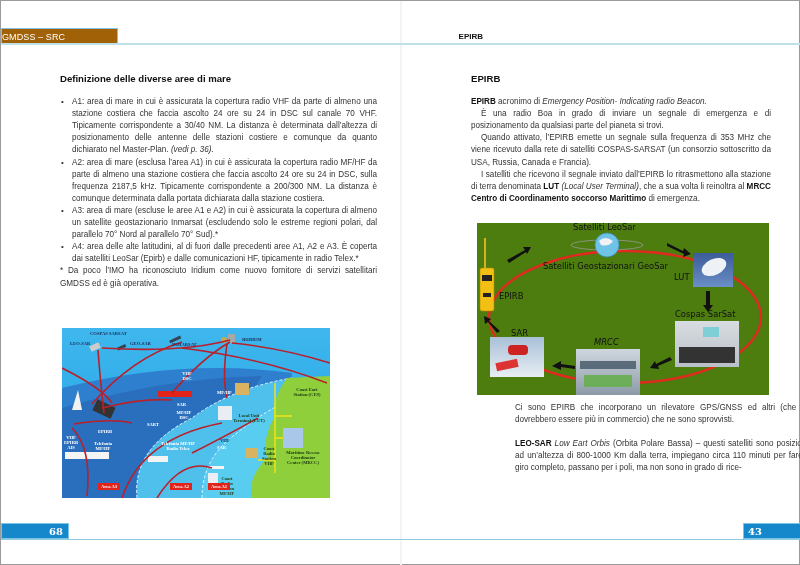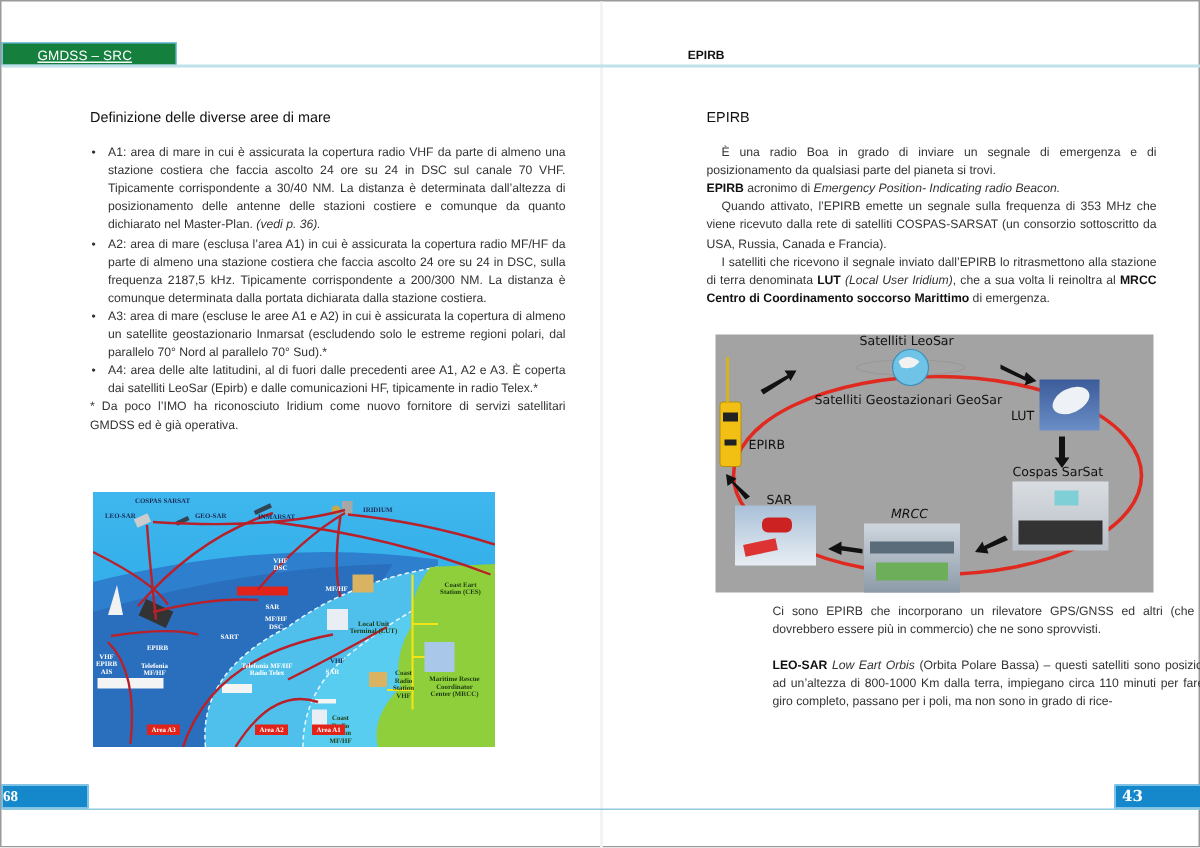--- a/index.html
+++ b/index.html
@@ -5,62 +5,62 @@
   * { box-sizing: border-box; margin: 0; padding: 0; }
   html, body { width: 800px; height: 565px; overflow: hidden; background: #ffffff; }
   body { position: relative; font-family: "Liberation Sans", sans-serif; color: #222; }
 
   .spread { position: absolute; left: 0; top: 0; width: 800px; height: 565px; background: #fff;
     border-top: 1px solid #9a9a9a; border-left: 1px solid #9a9a9a; border-right: 1px solid #9a9a9a; border-bottom: 1px solid #9a9a9a; }
   .gutter { position: absolute; left: 399px; top: 0; width: 2px; height: 565px; background: #f3f3f3; }
 
   
   .header-rule { position: absolute; left: 0; top: 42px; width: 800px; height: 2px; background: #bfe2ea; }
-  .section-tab { position: absolute; left: 0; top: 27px; width: 117px; height: 16px; background: #15803d;
-    color: #fff; font-size: 9px; text-align: center; padding-right: 6px; line-height: 16px; letter-spacing: 0.1px;
-    border: 1px solid #7cc3e6; text-decoration: underline; }
+  .section-tab { position: absolute; left: 0; top: 27px; width: 117px; height: 16px; background: #a16207;
+    color: #fff; font-size: 9px; text-align: left; padding-right: 6px; line-height: 16px; letter-spacing: 0.1px;
+    border: 1px solid #7cc3e6; }
   .running-head { position: absolute; right: 316px; top: 31px; font-size: 8px; font-weight: bold; color: #111; }
   .running-head.right { right: 316px; }
 
   
   .col { position: absolute; font-size: 8.15px; line-height: 12.1px; color: #333; }
   .col-left { left: 59px; top: 72px; width: 317px; }
   .col-right { left: 470px; top: 72px; width: 300px; }
 
-  h2.sec-title { font-size: 9.6px; font-weight: normal; color: #111; margin-bottom: 11px; }
+  h2.sec-title { font-size: 9.6px; font-weight: bold; color: #111; margin-bottom: 11px; }
 
   .bullet-list { list-style: none; }
   .bullet-list li { position: relative; padding-left: 12px; text-align: justify; }
   .bullet-list li .dot { position: absolute; left: 1px; top: 0; font-size: 8px; }
   .note { text-align: justify; }
   .para { text-align: justify; }
   .para.indent { text-indent: 10px; }
   .it { font-style: italic; }
   .b { font-weight: bold; color: #111; }
 
   
   .fig-left { position: absolute; left: 61px; top: 327px; width: 268px; height: 170px; overflow: hidden;
     background: linear-gradient(#3fb7ee, #1f9fe0); }
   .fig-left svg { position: absolute; left: 0; top: 0; }
   .fig-label { position: absolute; font-family: "Liberation Serif", serif; font-size: 4.6px; font-weight: bold; color: #1d2a55; line-height: 5px; text-align: center; }
   .fig-label.dark { color: #0f2d5a; }
   .fig-label.land { color: #1d3a10; }
   .area-tag { position: absolute; background: #e2231a; color: #fff; font-family: "Liberation Serif", serif; font-size: 4.6px; padding: 1px 3px; font-weight: bold; }
 
   
-  .fig-right { position: absolute; left: 476px; top: 222px; width: 292px; height: 172px; background: #a3a3a3; }
+  .fig-right { position: absolute; left: 476px; top: 222px; width: 292px; height: 172px; background: #4d7c0f; }
   .fig-right svg { position: absolute; left: 0; top: 0; }
   .dlabel { position: absolute; font-family: "DejaVu Sans", sans-serif; font-size: 8.4px; color: #111; white-space: nowrap; }
   .photo { position: absolute; overflow: hidden; }
 
   
   .footer-rule { position: absolute; left: 0; top: 538px; width: 800px; height: 1px; background: #8fcbe0; }
   .folio { position: absolute; top: 522px; height: 16px; background: #1588cc; color: #fff;
     font-family: "DejaVu Serif", serif; font-weight: bold; font-size: 10px; line-height: 16px; border: 1px solid #7cc3e6; }
-  .folio-left { left: 0; width: 58px; padding-right: 5px; font-family: Liberation Serif, serif; }
+  .folio-left { left: 0; width: 68px; text-align: right; padding-right: 5px; }
   .folio-right { left: 742px; width: 58px; text-align: left; padding-left: 4px; }
 </style>
 </head>
 <body>
 
 <div class="spread">
   <div class="gutter"></div>
 
   <div class="section-tab">GMDSS – SRC</div>
   <div class="header-rule"></div>
@@ -167,24 +167,24 @@
     <div class="fig-label land" style="left:198px;top:118px;width:18px;">Coast Radio Station VHF</div>
     <div class="fig-label land" style="left:222px;top:122px;width:38px;">Maritime Rescue Coordinator Center (MRCC)</div>
     <div class="fig-label land" style="left:154px;top:148px;width:22px;">Coast Radio Station MF/HF</div>
     <div class="area-tag" style="left:36px;top:155px;">Area A3</div>
     <div class="area-tag" style="left:108px;top:155px;">Area A2</div>
     <div class="area-tag" style="left:146px;top:155px;">Area A1</div>
   </div>
 
   <div class="col col-right">
     <h2 class="sec-title">EPIRB</h2>
+    <p class="para"><span class="b">EPIRB</span><span> acronimo di </span><span class="it">Emergency Position- Indicating radio Beacon.</span></p>
     <p class="para indent">È una radio Boa in grado di inviare un segnale di emergenza e di posizionamento da qualsiasi parte del pianeta si trovi.</p>
-    <p class="para"><span class="b">EPIRB</span><span> acronimo di </span><span class="it">Emergency Position- Indicating radio Beacon.</span></p>
     <p class="para indent">Quando attivato, l’EPIRB emette un segnale sulla frequenza di 353 MHz che viene ricevuto dalla rete di satelliti COSPAS-SARSAT (un consorzio sottoscritto da USA, Russia, Canada e Francia).</p>
-    <p class="para indent"><span>I satelliti che ricevono il segnale inviato dall’EPIRB lo ritrasmettono alla stazione di terra denominata </span><span class="b">LUT</span><span> </span><span class="it">(Local User Iridium)</span><span>, che a sua volta li reinoltra al </span><span class="b">MRCC Centro di Coordinamento soccorso Marittimo</span><span> di emergenza.</span></p>
+    <p class="para indent"><span>I satelliti che ricevono il segnale inviato dall’EPIRB lo ritrasmettono alla stazione di terra denominata </span><span class="b">LUT</span><span> </span><span class="it">(Local User Terminal)</span><span>, che a sua volta li reinoltra al </span><span class="b">MRCC Centro di Coordinamento soccorso Marittimo</span><span> di emergenza.</span></p>
   </div>
 
   <div class="fig-right">
     <svg width="292" height="172" viewBox="0 0 292 172">
       <ellipse cx="148" cy="94" rx="136" ry="66" fill="none" stroke="#e02a20" stroke-width="2.4"></ellipse>
 
       <ellipse cx="130" cy="22" rx="36" ry="5" fill="none" stroke="#999" stroke-width="0.8"></ellipse>
       <circle cx="130" cy="22" r="12" fill="#6fc3e6" stroke="#3d8fb8" stroke-width="0.8"></circle>
       <path d="M122,18 Q128,12 136,18 Q132,24 124,22 Z" fill="#f2f2f2"></path>
 

